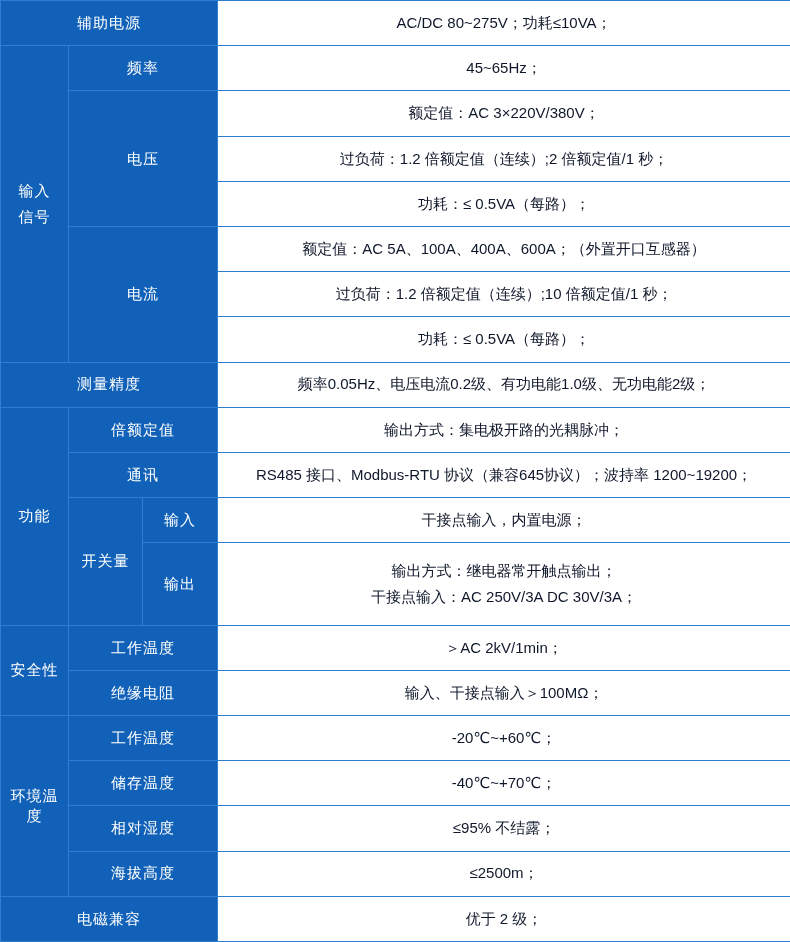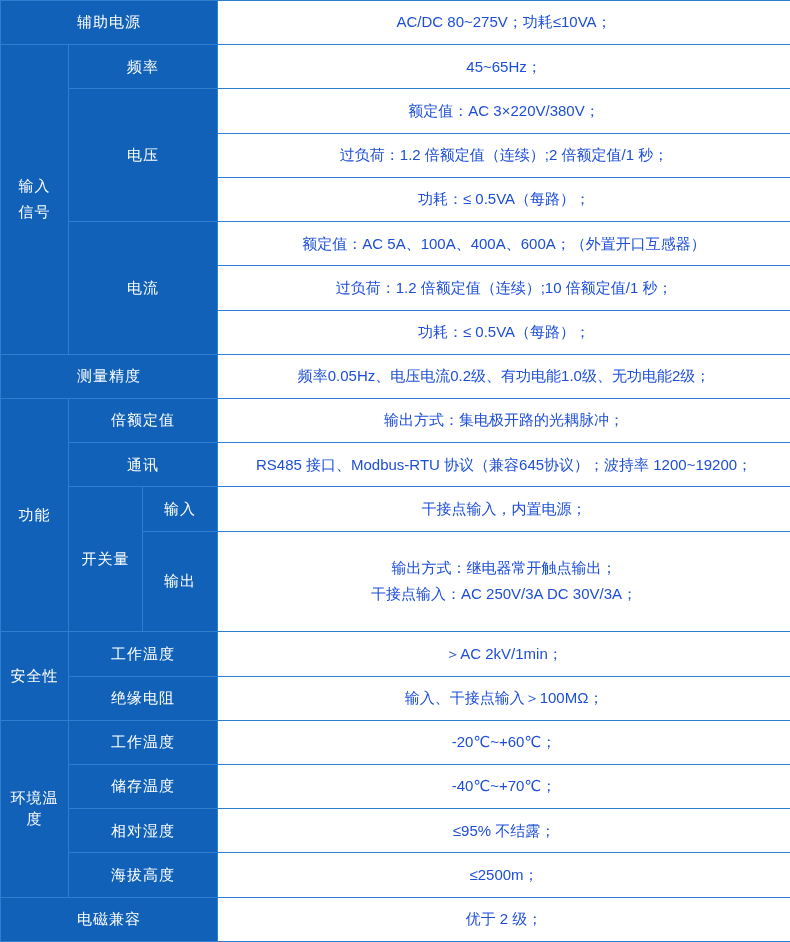--- a/index.html
+++ b/index.html
@@ -15,38 +15,38 @@
     overflow: hidden;
   }
   #spec-table {
     width: 790px;
     height: 942px;
     border-collapse: collapse;
     table-layout: fixed;
   }
   #spec-table td {
     border: 1px solid #2f7fd0;
-    padding: 2px 6px;
+    padding: 9px 6px;
     vertical-align: middle;
     text-align: center;
     font-size: 15px;
     line-height: 1.35;
   }
   td.lbl {
     background: #1161b8;
     color: #ffffff;
     font-size: 16px;
     letter-spacing: 1px;
   }
   td.lbl.small {
     font-size: 15px;
   }
   td.val {
     background: #ffffff;
-    color: #1d4ed8;
+    color: #0f172a;
     font-size: 15px;
     white-space: nowrap;
   }
   td.val.tight {
     font-size: 14.5px;
   }
   .stacked {
     display: block;
   }
   .stacked span {

